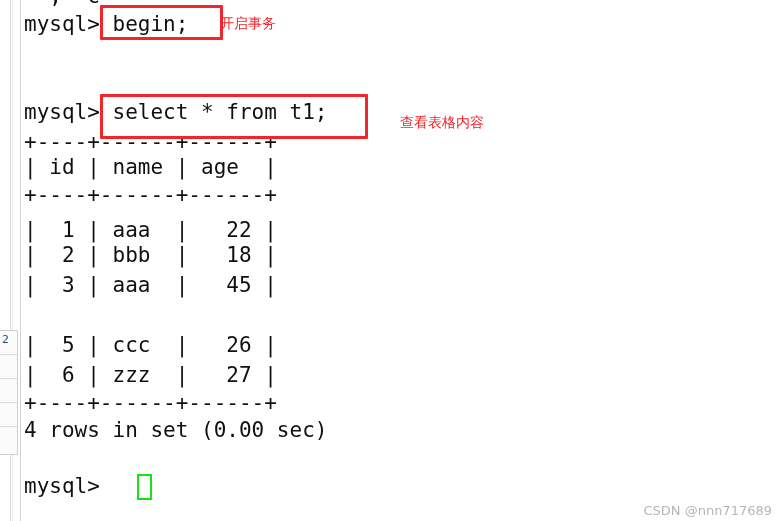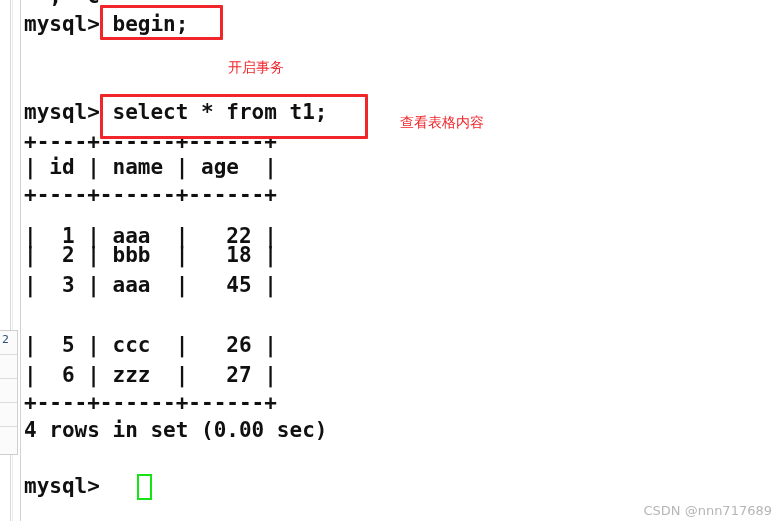--- a/index.html
+++ b/index.html
@@ -63,21 +63,20 @@
     line-height: 14px;
   }
 
   
   #terminal {
     position: absolute;
     left: 24px;
     top: 0;
     width: 758px;
     height: 442px;
-    font-weight: bold;
   }
   .line {
     position: absolute;
     left: 0;
     white-space: pre;
     font-family: "DejaVu Sans Mono", monospace;
     font-size: 21px;
     line-height: 25px;
     color: #101010;
     letter-spacing: 0px;
@@ -106,21 +105,21 @@
 
   
   .annotation {
     position: absolute;
     font-family: "DejaVu Sans", "Liberation Sans", sans-serif;
     font-size: 14px;
     line-height: 18px;
     color: #f0262b;
     white-space: nowrap;
   }
-  #annotation-begin { left: 228px; top: 14px; margin-top: 44px; }
+  #annotation-begin { left: 220px; top: 14px; }
   #annotation-select { left: 400px; top: 113px; }
 
   
   #cursor {
     position: absolute;
     left: 113px;
     top: 474px;
     width: 15px;
     height: 26px;
     border: 2px solid #14e314;
@@ -163,21 +162,21 @@
   <div class="line clipped-top">  ;  c</div>
 
   <div class="line" style="top:12px">mysql&gt; begin;</div>
 
   <div class="line" style="top:100px">mysql&gt; select * from t1;</div>
 
   <div class="line" style="top:130px">+----+------+------+</div>
   <div class="line" style="top:155px">| id | name | age  |</div>
   <div class="line" style="top:183px">+----+------+------+</div>
 
-  <div class="line" style="top:224px">|  1 | aaa  |   22 |</div>
+  <div class="line" style="top:218px">|  1 | aaa  |   22 |</div>
   <div class="line" style="top:243px">|  2 | bbb  |   18 |</div>
   <div class="line" style="top:273px">|  3 | aaa  |   45 |</div>
   <div class="line" style="top:333px">|  5 | ccc  |   26 |</div>
   <div class="line" style="top:363px">|  6 | zzz  |   27 |</div>
 
   <div class="line" style="top:391px">+----+------+------+</div>
   <div class="line" style="top:418px">4 rows in set (0.00 sec)</div>
 
   <div class="line" style="top:474px">mysql&gt;</div>
 

